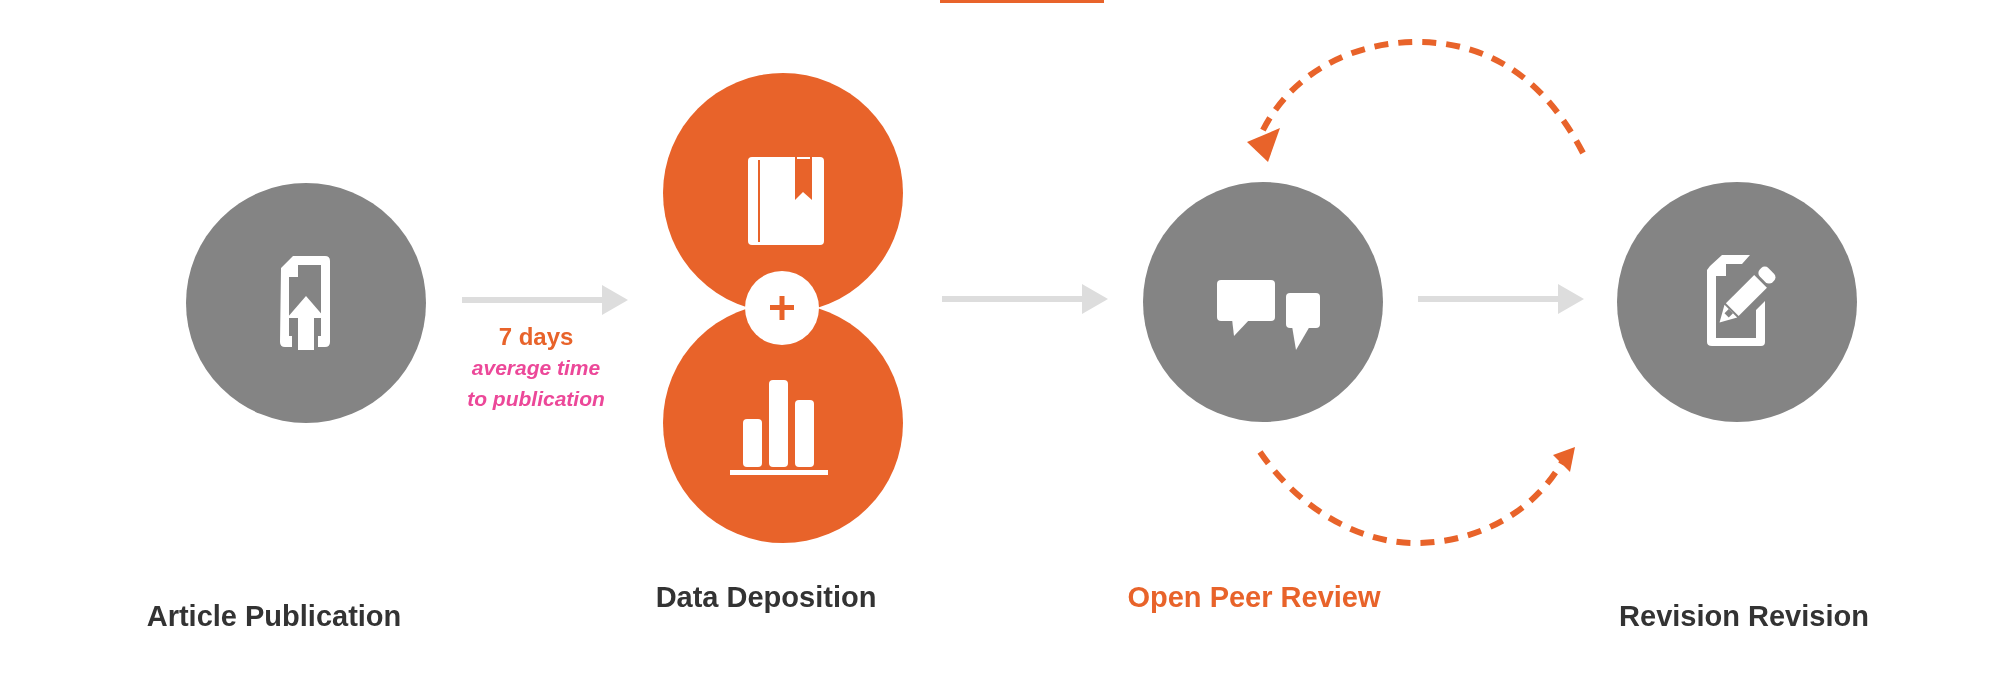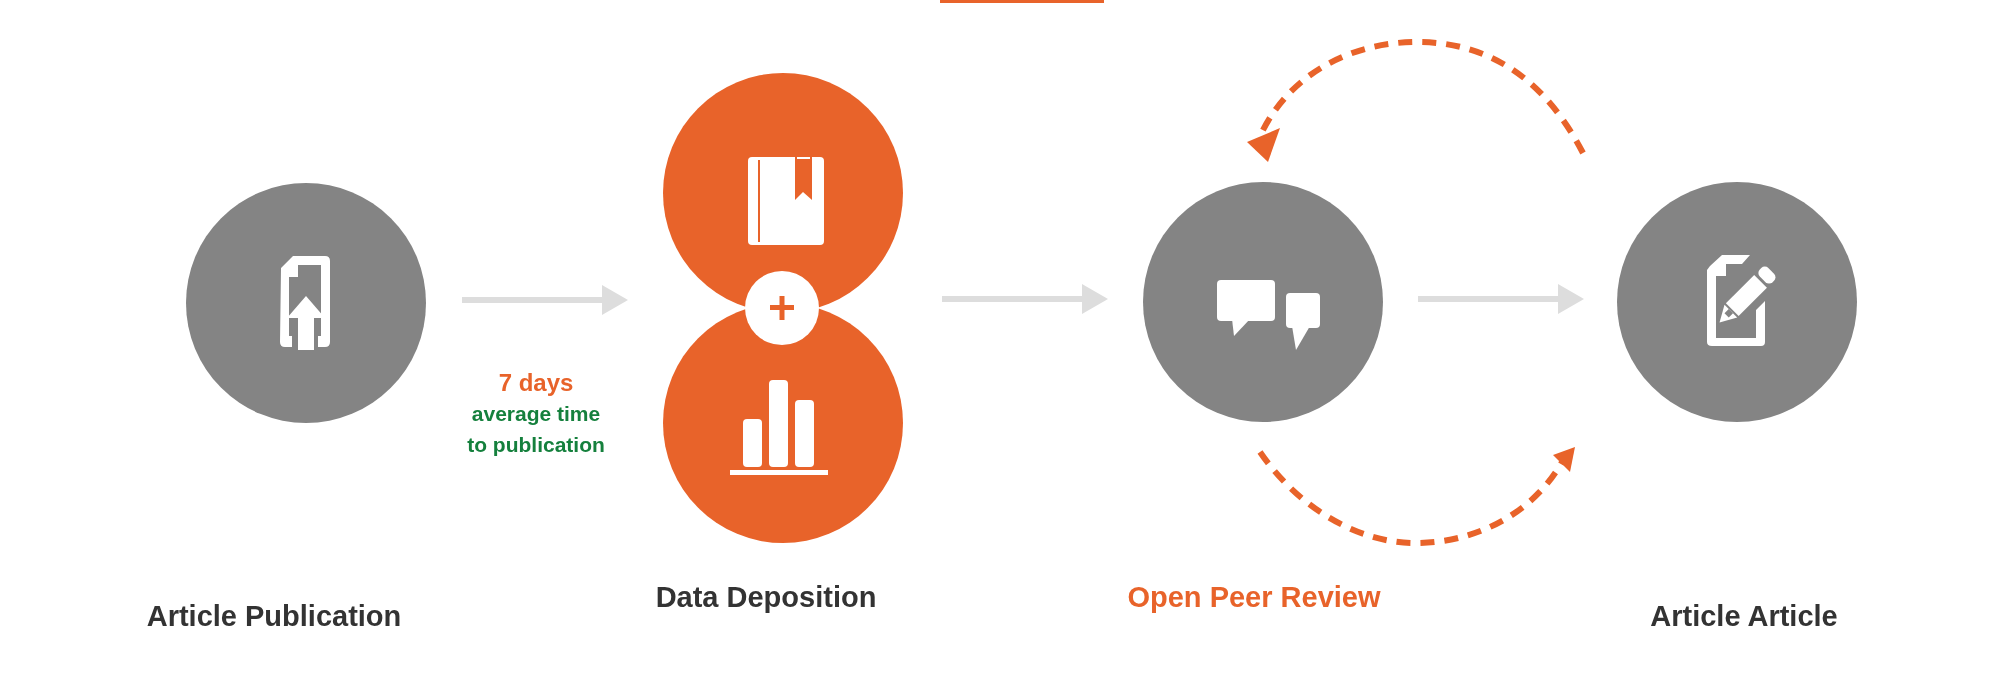--- a/index.html
+++ b/index.html
@@ -3,22 +3,22 @@
 <meta charset="utf-8">
 <style>
   html, body { margin: 0; padding: 0; background: #ffffff; }
   body { width: 2008px; height: 696px; position: relative; overflow: hidden;
          font-family: "Liberation Sans", "DejaVu Sans", sans-serif; }
   .top-bar { position: absolute; left: 940px; top: 0; width: 164px; height: 3px; background: #e8632a; }
   svg.diagram { position: absolute; left: 0; top: 0; }
   .label { position: absolute; text-align: center; font-weight: bold; font-size: 29px; line-height: 38px; color: #333333; white-space: nowrap; transform: translateX(-50%); }
   .label.orange { color: #e8632a; }
   .stat { position: absolute; text-align: center; transform: translateX(-50%); white-space: nowrap; }
-  .stat-value { font-weight: bold; font-size: 24px; color: #e8632a; line-height: 30px; margin-top: 46px; }
-  .stat-desc { font-weight: bold; font-size: 21px; color: #15803d; line-height: 31px; }
+  .stat-value { font-weight: bold; font-size: 24px; color: #e8632a; line-height: 30px; }
+  .stat-desc { font-weight: bold; font-style: italic; font-size: 21px; color: #ec4899; line-height: 31px; }
 </style>
 </head>
 <body>
 
 <div class="top-bar"></div>
 
 <svg class="diagram" width="2008" height="696" viewBox="0 0 2008 696">
 
   <g>
     <line x1="462" y1="300" x2="604" y2="300" stroke="#dddddd" stroke-width="6"></line>
@@ -108,14 +108,14 @@
 <div class="label" style="left:274px; top:597px;">
   <div>Article Publication</div>
 </div>
 <div class="label" style="left:766px; top:578px;">
   <div>Data Deposition</div>
 </div>
 <div class="label orange" style="left:1254px; top:578px;">
   <div>Open Peer Review</div>
 </div>
 <div class="label" style="left:1744px; top:597px;">
-  <div>Article Article</div>
+  <div>Revision Revision</div>
 </div>
 
 </body></html>

